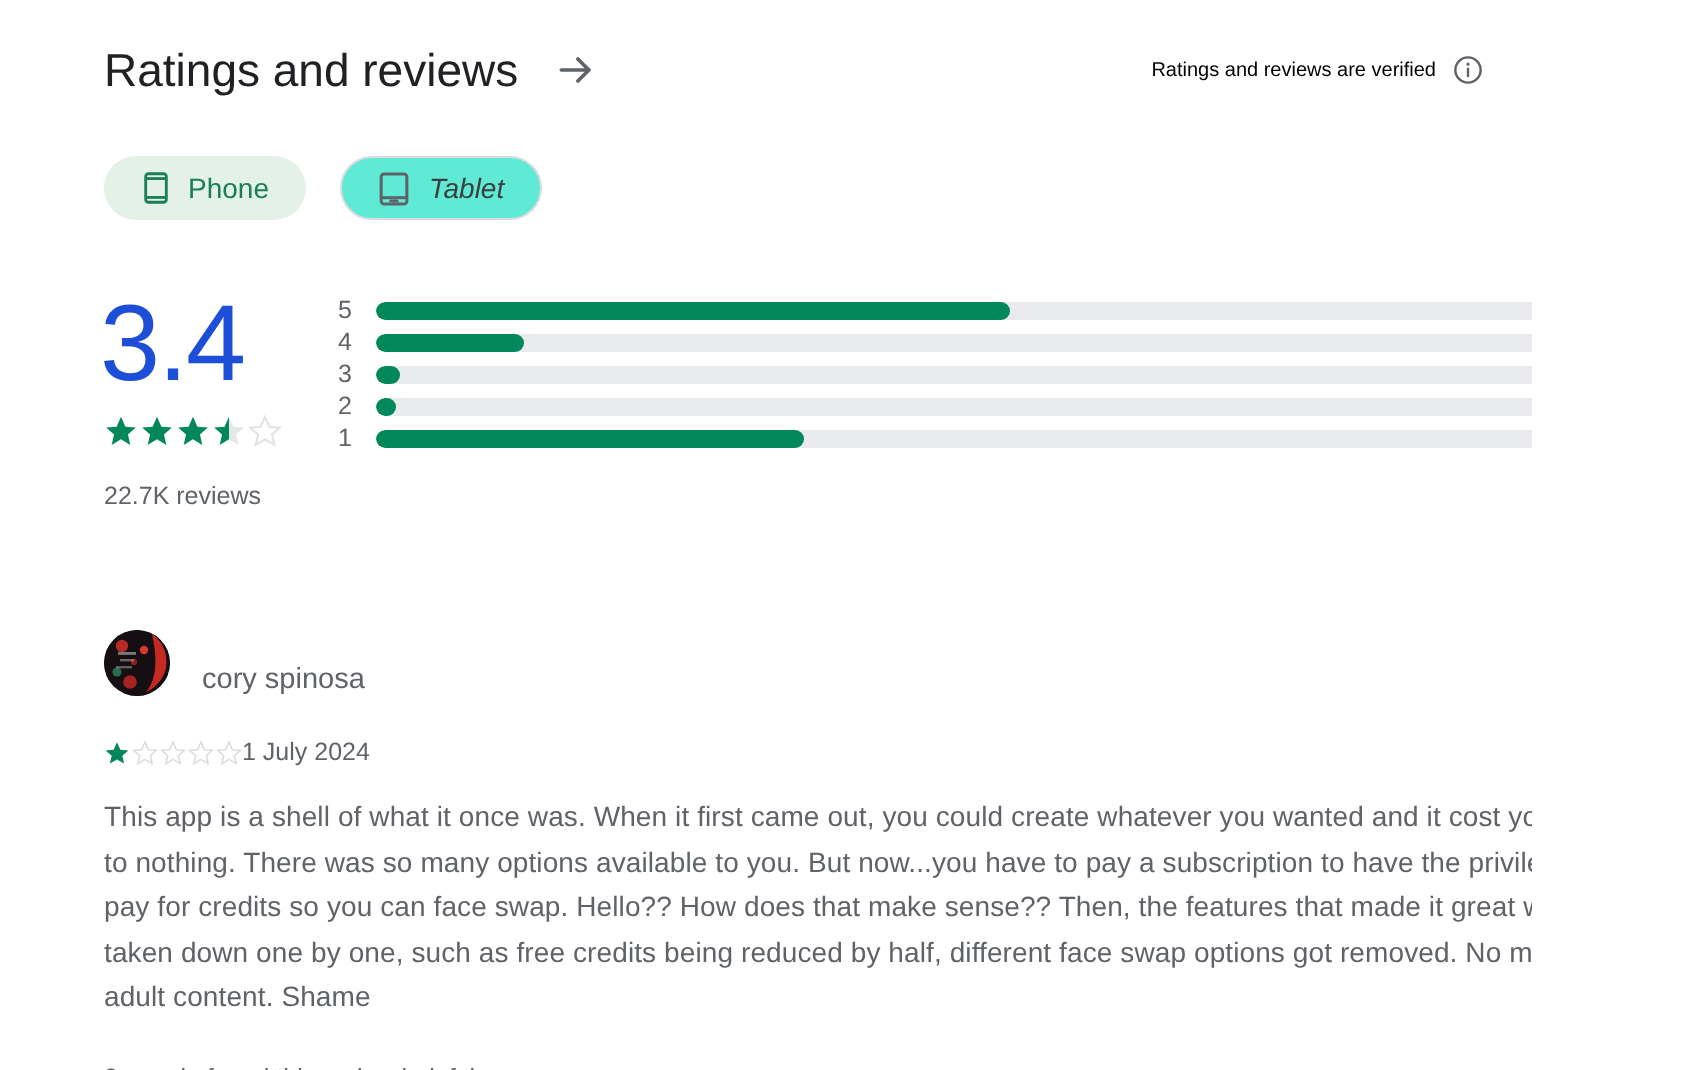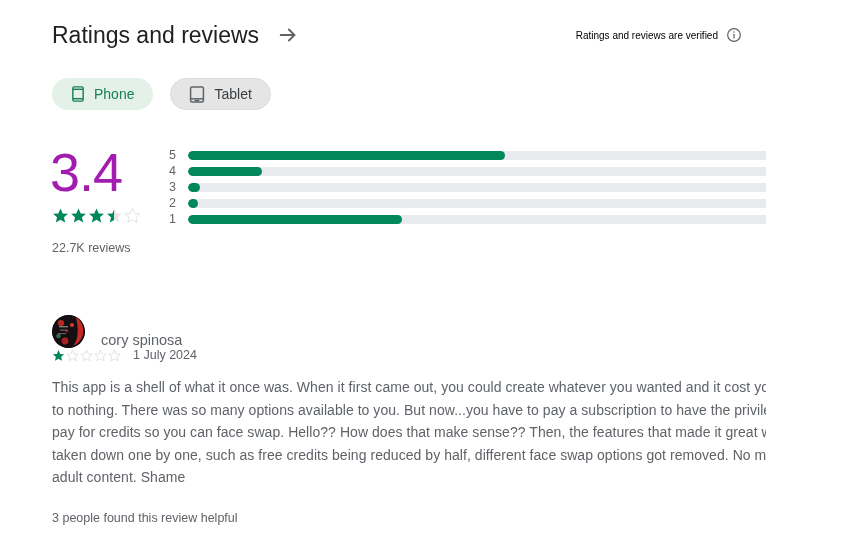--- a/index.html
+++ b/index.html
@@ -28,28 +28,28 @@
   .info-icon { display: flex; align-items: center; color: #5f6368; }
 
   
   .chips { position: absolute; left: 52px; top: 78px; display: flex; gap: 17px; }
   .chip {
     display: inline-flex; align-items: center; gap: 9px;
     height: 32px; padding: 13px 18px; border-radius: 18px;
     font-size: 14px; white-space: nowrap; cursor: pointer; user-select: none;
   }
   .chip.selected { background: #e3f1e9; color: #1a7f55; border: 1px solid transparent; font-weight: 500; }
-  .chip.unselected { background: #e5e5e5; color: #3c4043; border: 1px solid #dadce0; }
+  .chip.unselected { background: #5eead4; color: #3c4043; border: 1px solid #dadce0; font-style: italic; }
   .chip-icon { display: flex; align-items: center; }
 
   
   .summary { position: absolute; left: 52px; top: 143px; width: 770px; display: flex; align-items: flex-start; }
   .score-block { width: 108px; flex: 0 0 108px; }
   .score {
-    font-size: 54px; line-height: 58px; color: #a21caf; font-weight: 400;
+    font-size: 54px; line-height: 58px; color: #1d4ed8; font-weight: 400;
     letter-spacing: -1px; margin-left: -2px;
   }
   .score-stars { display: flex; gap: 1px; margin-top: 6px; margin-left: 0px; }
   .review-count { margin-top: 17px; font-size: 12.5px; color: #5f6368; white-space: nowrap; }
 
   .histogram { flex: 1; margin-top: 4px; }
   .hist-row { display: flex; align-items: center; height: 16px; }
   .hist-label {
     width: 16px; flex: 0 0 16px; text-align: right; margin-right: 12px;
     font-size: 12.5px; color: #5f6368; line-height: 16px;
@@ -70,21 +70,21 @@
     width: 33px; height: 33px; border-radius: 50%; overflow: hidden; flex: 0 0 33px;
     background: #1a1418; position: relative;
   }
   .reviewer-name { font-size: 14.5px; color: #5f6368; }
   .more-btn {
     width: 24px; height: 28px; display: flex; flex-direction: column; align-items: center;
     justify-content: center; gap: 3px; cursor: pointer; margin-right: 1px;
   }
   .more-btn span { width: 3.5px; height: 3.5px; border-radius: 50%; background: #5f6368; display: block; }
 
-  .review-meta { display: flex; align-items: center; gap: 12px; }
+  .review-meta { display: flex; align-items: center; margin-top: 21px; }
   .review-stars { display: flex; gap: 1px; }
   .review-date { font-size: 12.5px; color: #5f6368; }
 
   .review-body {
     margin-top: 14px; font-size: 14px; line-height: 22.5px; color: #5f6368;
     max-width: 760px; letter-spacing: 0.05px;
   }
   .review-helpful { margin-top: 22px; font-size: 12.5px; color: #5f6368; }
 </style>
 </head>

